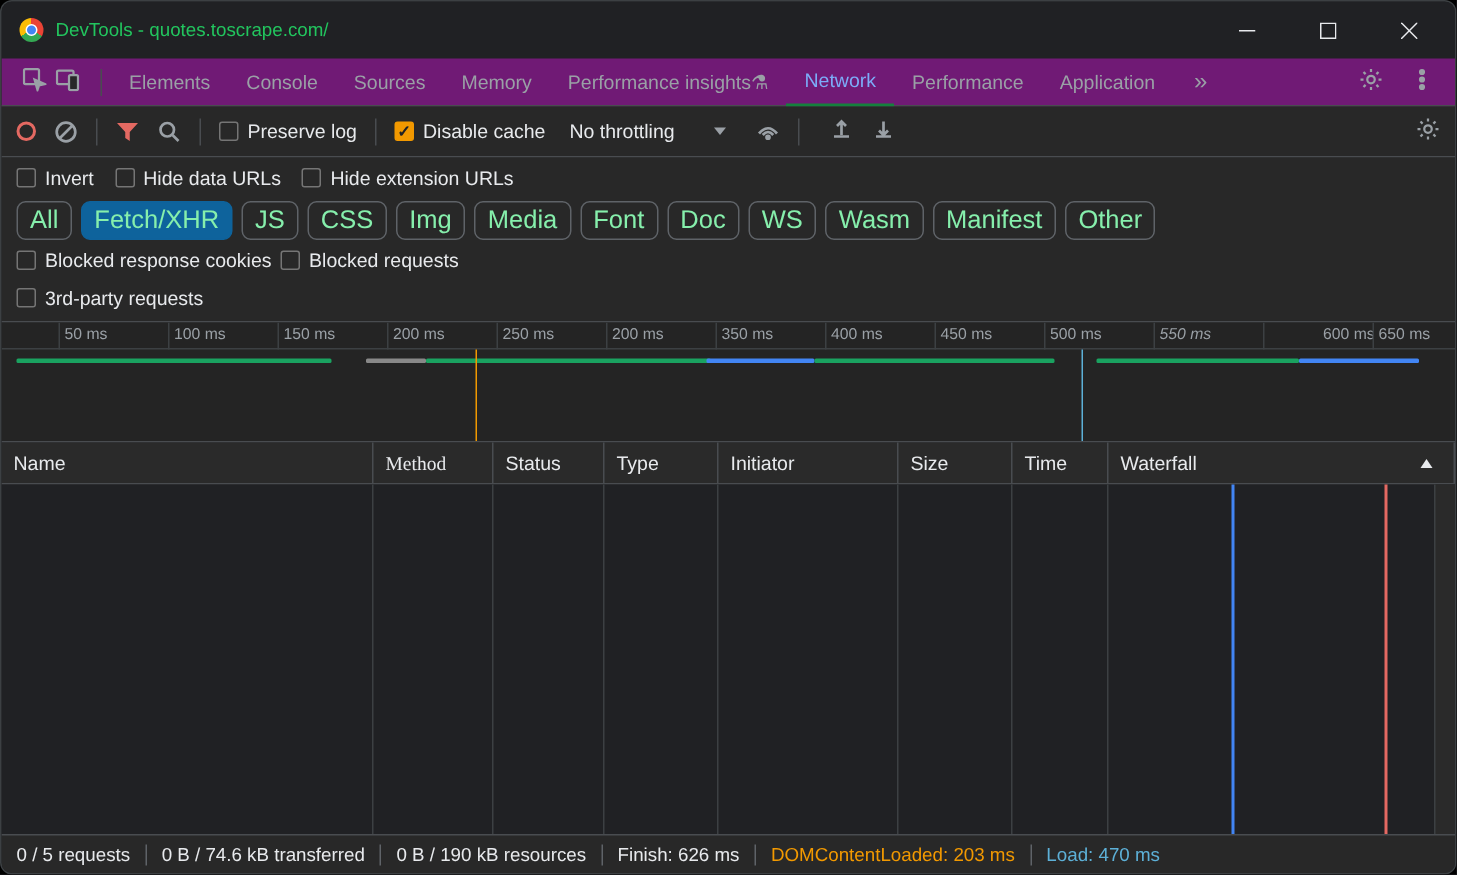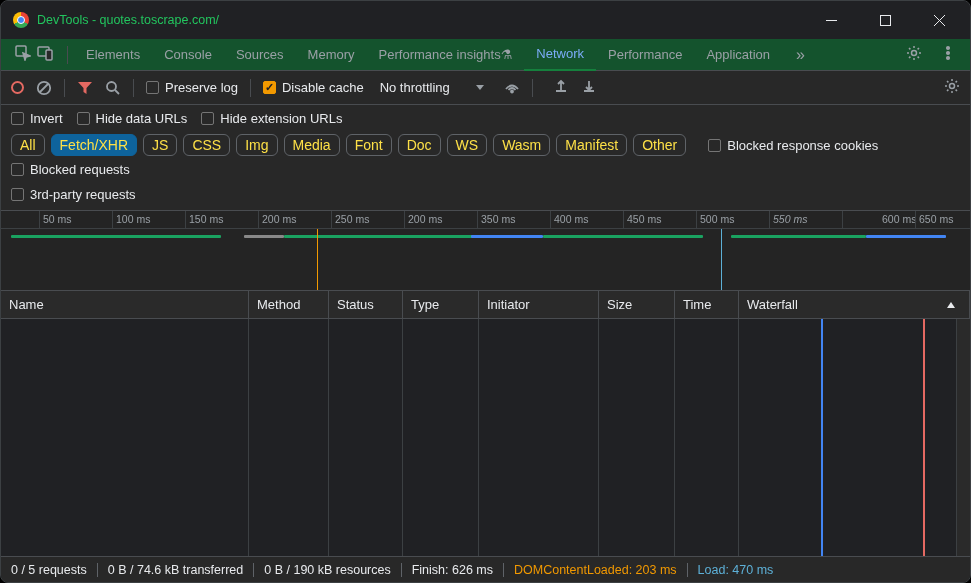--- a/index.html
+++ b/index.html
@@ -5,21 +5,21 @@
 * { margin:0; padding:0; box-sizing:border-box; font-family:"Segoe UI",Arial,sans-serif; }
 body { background:#000; width:971px; height:583px; overflow:hidden; color:#e8eaed; font-size:13px; }
 .window { width:971px; height:583px; background:#202124; border:1px solid #3c4043; border-radius:8px; overflow:hidden; display:flex; flex-direction:column; }
 .titlebar { height:38px; background:#202124; display:flex; align-items:center; padding:0 8px 0 12px; gap:8px; }
 .chrome-logo { width:16px; height:16px; border-radius:50%; background:conic-gradient(#ea4335 0 120deg,#34a853 120deg 240deg,#fbbc05 240deg 360deg); position:relative; }
 .chrome-logo::after{content:"";position:absolute;inset:4px;border-radius:50%;background:#4285f4;border:1px solid #fff;}
 .title-text{flex:1;color:#22c55e;font-size:12.5px;}
 .winbtn{width:46px;height:30px;display:flex;align-items:center;justify-content:center;color:#e8eaed;}
 .winbtn svg{width:11px;height:11px;stroke:#e8eaed;stroke-width:1;fill:none;}
 
-.tabbar{height:32px;background:#14532d;border-bottom:1px solid #494c50;display:flex;align-items:center;padding:0 6px;gap:2px;}
+.tabbar{height:32px;background:#701a75;border-bottom:1px solid #494c50;display:flex;align-items:center;padding:0 6px;gap:2px;}
 .dock-icons{display:flex;gap:6px;padding:0 8px;}
 .dock-icons svg{width:16px;height:16px;stroke:#9aa0a6;fill:none;stroke-width:1.5;}
 .tabsep{width:1px;height:18px;background:#494c50;margin:0 4px;}
 .tab{padding:0 12px;height:32px;display:flex;align-items:center;color:#9aa0a6;cursor:pointer;font-size:13px;}
 .tab.active{color:#7cacf8;border-bottom:2px solid #15803d;}
 .tab-overflow{margin-left:4px;padding:0 8px;color:#9aa0a6;font-size:16px;}
 .tab-gear{margin-left:auto;padding:0 8px;}
 .tab-more{padding:0 8px;}
 .iconbtn svg{width:16px;height:16px;stroke:#9aa0a6;fill:none;stroke-width:1.5;}
 
@@ -37,21 +37,21 @@
 .tri-down{width:0;height:0;border-left:4px solid transparent;border-right:4px solid transparent;border-top:5px solid #9aa0a6;}
 .net-icns{display:flex;gap:12px;margin-left:8px;}
 .net-icns svg{width:16px;height:16px;stroke:#9aa0a6;fill:none;stroke-width:1.8;}
 .toolbar-gear{margin-left:auto;}
 
 .filterbar{background:#282828;border-bottom:1px solid #494c50;padding:6px 10px 8px;display:flex;flex-direction:column;gap:8px;}
 .filter-row1{display:flex;align-items:center;gap:14px;}
 .filter-input{width:188px;height:22px;background:#282828;border:1px solid #5f6368;border-radius:3px;padding:0 6px;color:#e8eaed;font-size:12px;}
 .filter-input::placeholder{color:#9aa0a6;}
 .filter-row2{display:flex;align-items:center;gap:6px;flex-wrap:wrap;}
-.pill{padding:2px 8px;border:1px solid #5f6368;border-radius:6px;color:#fde047;font-size:14px;cursor:pointer;background:#282828;}
+.pill{padding:2px 8px;border:1px solid #5f6368;border-radius:6px;color:#86efac;font-size:17px;cursor:pointer;background:#282828;}
 .pill.active{background:#0e639c;border-color:#0e639c;}
 .filter-row3{display:flex;align-items:center;gap:6px;padding-top:2px;}
 
 .timeline{height:80px;background:#242424;border-bottom:1px solid #494c50;position:relative;overflow:hidden;}
 .tl-ticks{height:18px;position:relative;border-bottom:1px solid #3c4043;}
 .tick{position:absolute;top:2px;font-size:10.5px;color:#9aa0a6;}
 .tickline{position:absolute;top:0;width:1px;height:18px;background:#3c4043;}
 .tl-body{position:relative;height:62px;}
 .bar{position:absolute;height:3px;border-radius:1px;}
 .vline{position:absolute;top:0;bottom:0;width:1px;}
@@ -264,21 +264,21 @@
       <div class="bar" style="left:542px;width:160px;top:6px;background:#1aa260;"></div>
       <div class="bar" style="left:730px;width:135px;top:6px;background:#1aa260;"></div>
       <div class="bar" style="left:865px;width:80px;top:6px;background:#4285f4;"></div>
       <div class="vline" style="left:316px;background:#f29900;"></div>
       <div class="vline" style="left:720px;background:#5db0d7;"></div>
     </div>
   </div>
 
   <div class="headers" id="headers-row">
       <div class="hcol" style="width: 248px;">Name</div>
-      <div class="hcol" style="width: 80px;">Method</div>
+      <div class="hcol" style="width: 80px; font-family: Liberation Serif, serif;">Method</div>
       <div class="hcol" style="width: 74px;">Status</div>
       <div class="hcol" style="width: 76px;">Type</div>
       <div class="hcol" style="width: 120px;">Initiator</div>
       <div class="hcol" style="width: 76px;">Size</div>
       <div class="hcol" style="width: 64px;">Time</div>
       <div class="hcol" style="width: auto; flex: 1 1 0%;">Waterfall<div class="sort-tri"></div></div>
     </div>
 
   <div class="grid">
     <div class="gcol-border" style="width:248px"></div>

